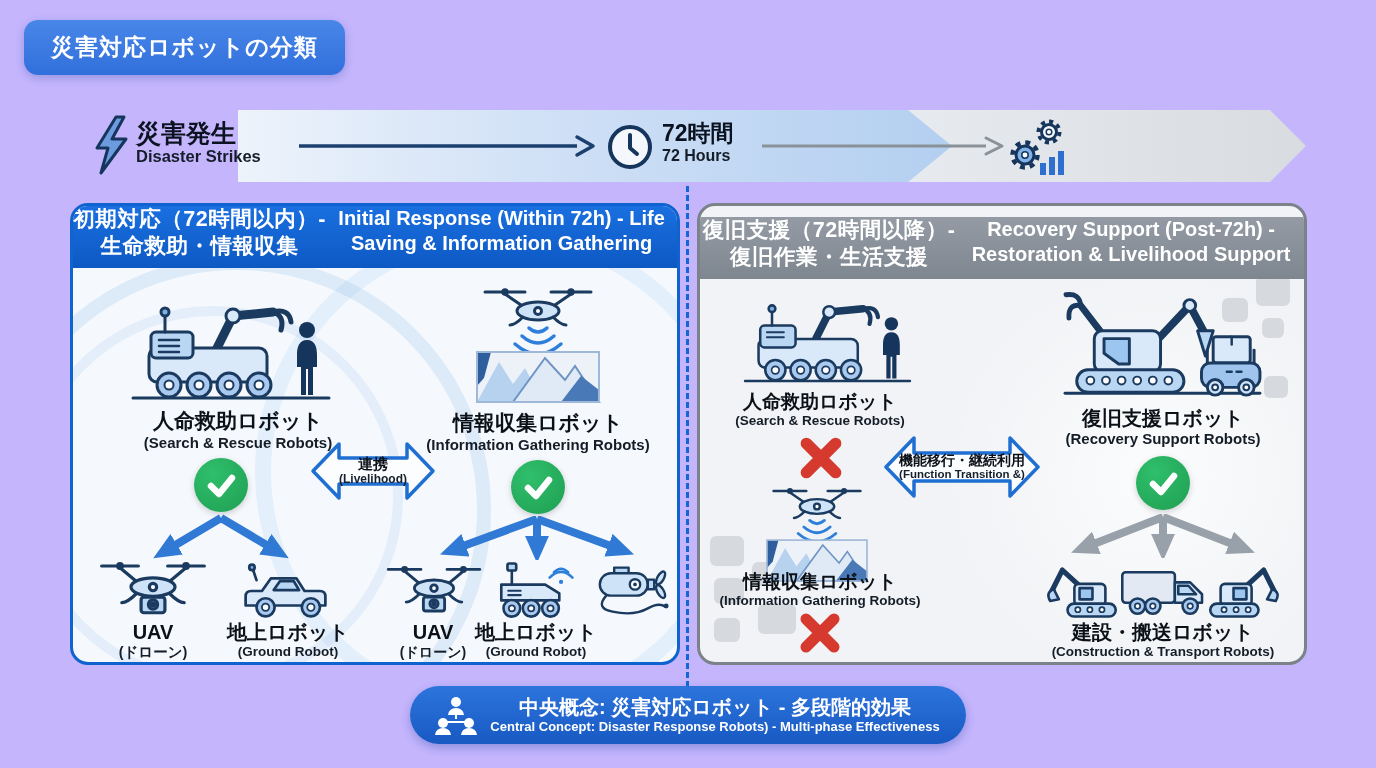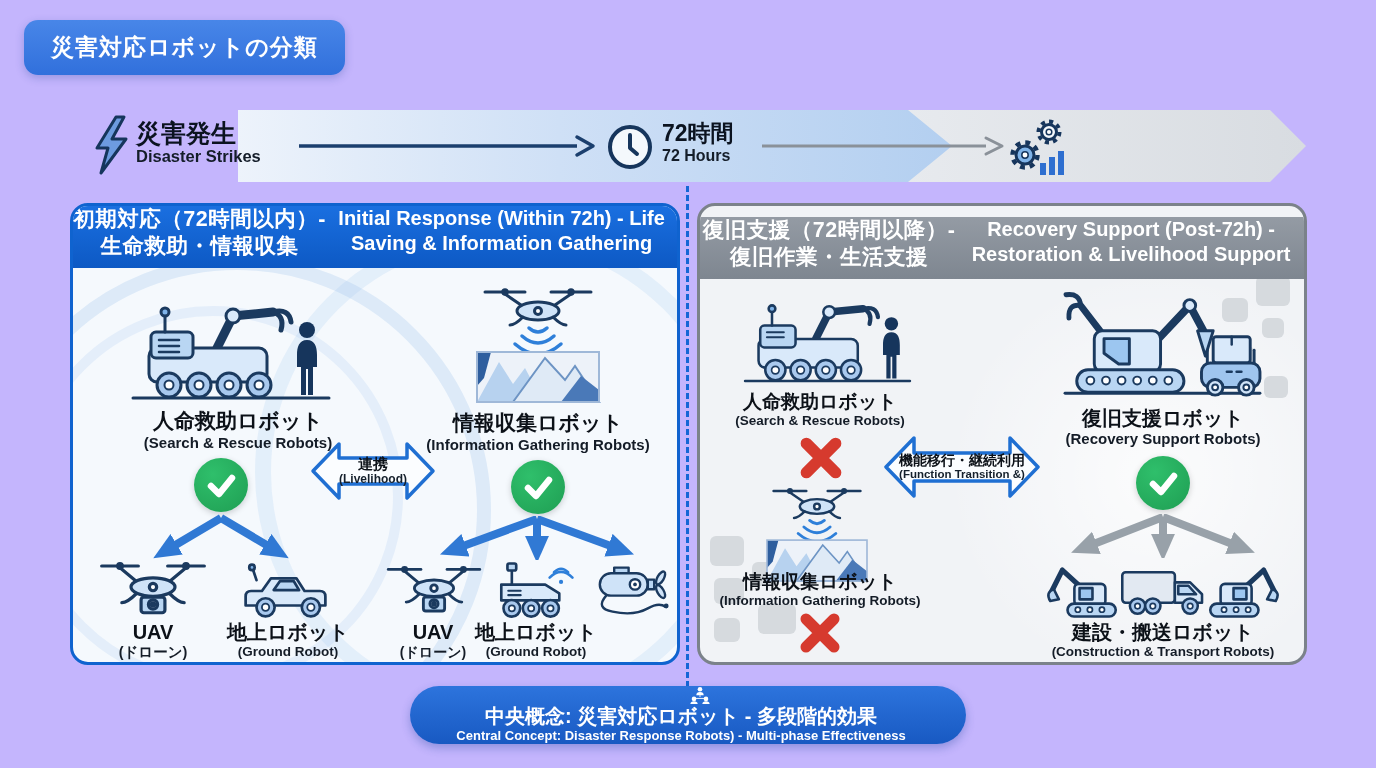--- a/index.html
+++ b/index.html
@@ -50,21 +50,21 @@
          box-shadow:0 2px 6px rgba(0,0,0,.18);}
   
   .darrow{display:flex;}
   .darrow .dtext{position:absolute;inset:0;display:flex;flex-direction:column;align-items:center;
                  justify-content:center;text-align:right;line-height:1.15;}
   .dt-title{font-size:15px;font-weight:800;color:#0c1118;}
   .dt-sub{font-size:12px;font-weight:700;color:#15202c;}
   
   .footer-pill{left:410px;top:686px;width:556px;height:58px;border-radius:29px;z-index:3;
     background:linear-gradient(180deg,#2d74dd,#1859c2);color:#fff;display:flex;align-items:center;
-    box-shadow:0 4px 10px rgba(15,60,150,.3);flex-direction:column;}
+    box-shadow:0 4px 10px rgba(15,60,150,.3);}
   .fp-text{flex:1;text-align:center;line-height:1.2;padding-right:14px;}
   .fp-title{font-size:20px;font-weight:800;display:block;}
   .fp-sub{font-size:13px;font-weight:700;display:block;}
 </style>
 </head>
 <body>
 
 <div class="canvas">
 
   <div class="abs badge">災害対応ロボットの分類</div>

